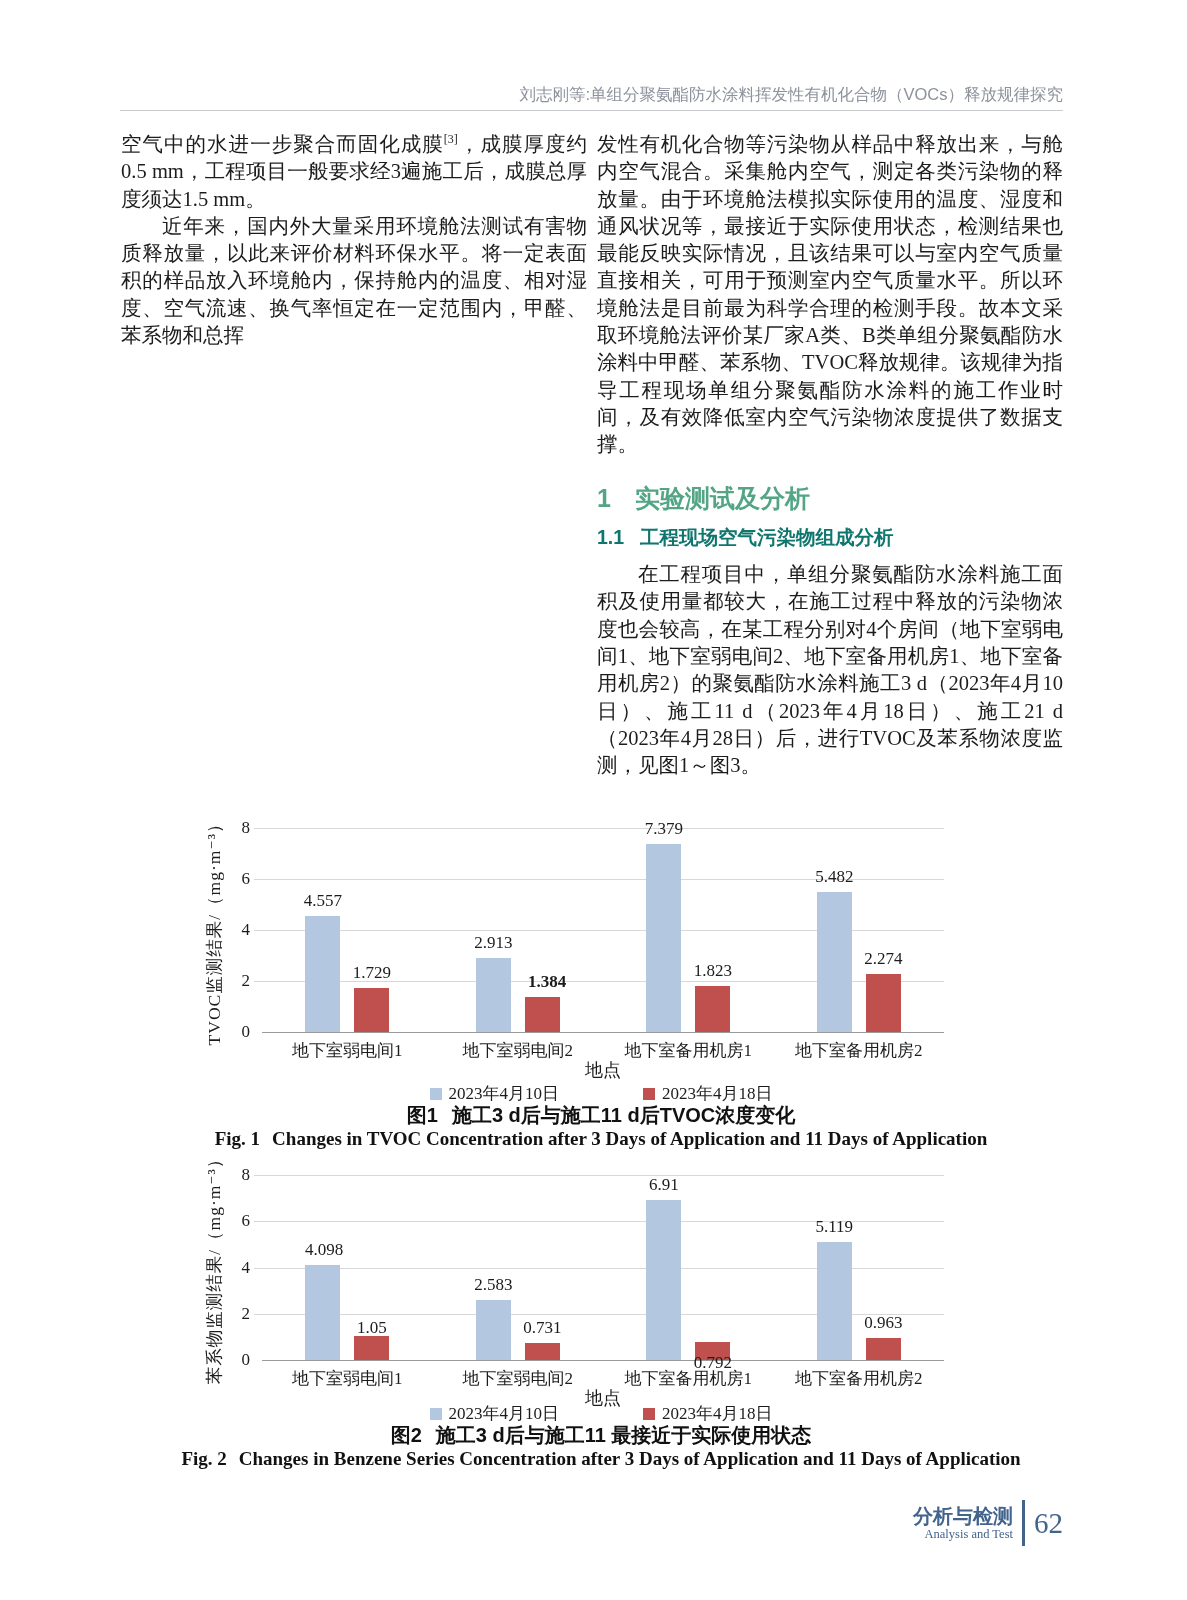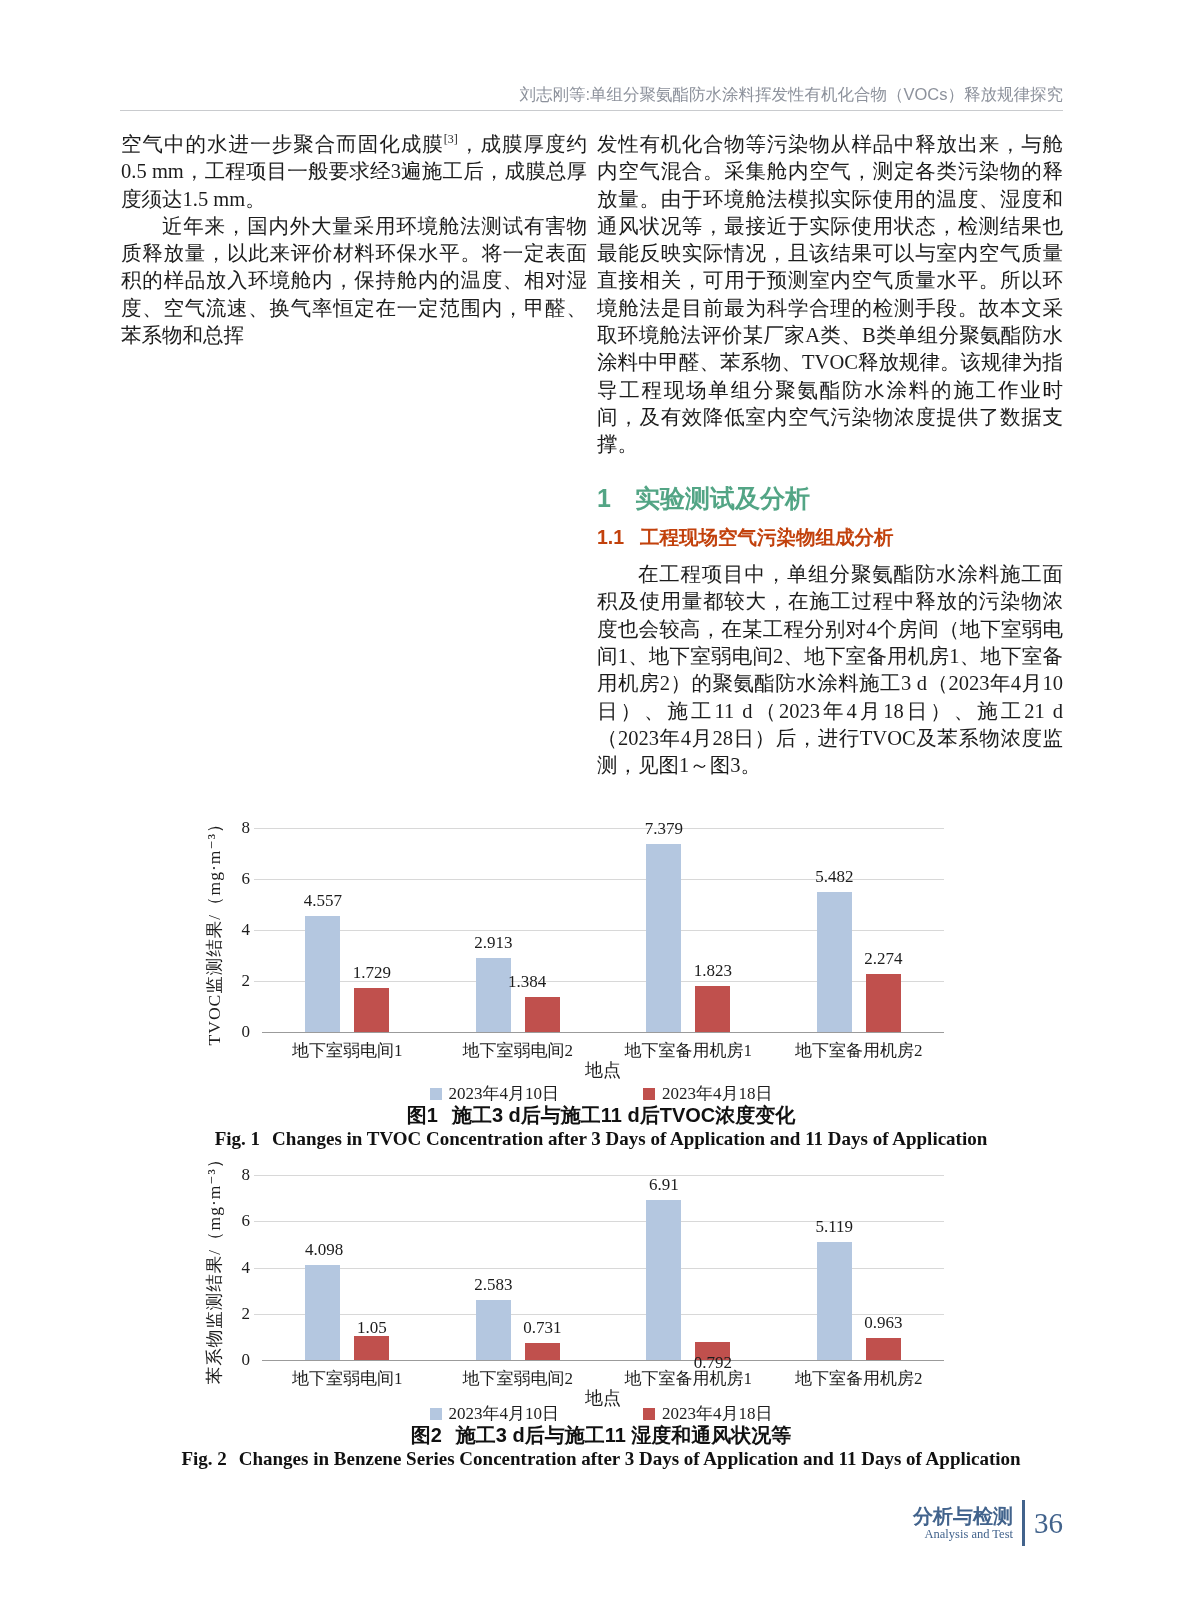--- a/index.html
+++ b/index.html
@@ -28,21 +28,21 @@
   .col p{margin:0;text-indent:2em;}
   .col p.noindent{text-indent:0;}
   sup.ref{font-size:12px;vertical-align:super;line-height:0;}
   h2.sec{
     margin:26px 0 12px 0;color:#53a585;
     font-family:"Liberation Sans","DejaVu Sans",sans-serif;
     font-size:25px;font-weight:bold;text-indent:0;
   }
   h2.sec .num{margin-right:24px;}
   h3.subsec{
-    margin:0 0 10px 0;color:#c2410c;
+    margin:0 0 10px 0;color:#0f766e;
     font-family:"Liberation Sans","DejaVu Sans",sans-serif;
     font-size:19.5px;font-weight:bold;text-indent:0;
   }
   h3.subsec .num{margin-right:16px;}
   
   .fig{position:absolute;left:136px;width:930px;margin:0;}
   #fig1{top:786px;height:372px;}
   #fig2{top:1136px;height:340px;}
   .plot{
     position:absolute;left:126px;width:682px;
@@ -142,21 +142,21 @@
       <div class="grid" style="top: 0px;"></div>
       <div class="tick" style="top: -9px;">8</div>
       <div class="bar" style="left: 43.25px; width: 35px; height: 116.204px; background: rgb(180, 199, 224);"></div>
       <div class="vlab" style="left: 20.75px; top: 62.7965px;">4.557</div>
       <div class="bar" style="left: 92.25px; width: 35px; height: 44.0895px; background: rgb(192, 80, 77);"></div>
       <div class="vlab" style="left: 69.75px; top: 134.911px;">1.729</div>
       <div class="cat" style="left: 0px; width: 170.5px; top: 213px;">地下室弱电间1</div>
       <div class="bar" style="left: 213.75px; width: 35px; height: 74.2815px; background: rgb(180, 199, 224);"></div>
       <div class="vlab" style="left: 191.25px; top: 104.719px;">2.913</div>
       <div class="bar" style="left: 262.75px; width: 35px; height: 35.292px; background: rgb(192, 80, 77);"></div>
-      <div class="vlab" style="left: 225px; top: 143.708px;">1.384</div>
+      <div class="vlab" style="left: 245px; top: 143.708px; font-weight: bold;">1.384</div>
       <div class="cat" style="left: 170.5px; width: 170.5px; top: 213px;">地下室弱电间2</div>
       <div class="bar" style="left: 384.25px; width: 35px; height: 188.164px; background: rgb(180, 199, 224);"></div>
       <div class="vlab" style="left: 361.75px; top: -9.1645px;">7.379</div>
       <div class="bar" style="left: 433.25px; width: 35px; height: 46.4865px; background: rgb(192, 80, 77);"></div>
       <div class="vlab" style="left: 410.75px; top: 132.513px;">1.823</div>
       <div class="cat" style="left: 341px; width: 170.5px; top: 213px;">地下室备用机房1</div>
       <div class="bar" style="left: 554.75px; width: 35px; height: 139.791px; background: rgb(180, 199, 224);"></div>
       <div class="vlab" style="left: 532.25px; top: 39.209px;">5.482</div>
       <div class="bar" style="left: 603.75px; width: 35px; height: 57.987px; background: rgb(192, 80, 77);"></div>
       <div class="vlab" style="left: 581.25px; top: 121.013px;">2.274</div>
@@ -214,24 +214,24 @@
   <div class="legend">
       <div class="lgit" style="display: flex;">
         <div class="sq" style="background: rgb(180, 199, 224);"></div>
         <div class="lgtx">2023年4月10日</div>
       </div>
       <div class="lgit" style="display: flex;">
         <div class="sq" style="background: rgb(192, 80, 77);"></div>
         <div class="lgtx">2023年4月18日</div>
       </div>
     </div>
-  <figcaption class="capzh"><span class="caplabel">图2</span><span>施工3 d后与施工11 湿度和通风状况等</span></figcaption>
+  <figcaption class="capzh"><span class="caplabel">图2</span><span>施工3 d后与施工11 最接近于实际使用状态</span></figcaption>
   <div class="capen"><span class="caplabel">Fig. 2</span><span>Changes in Benzene Series Concentration after 3 Days of Application and 11 Days of Application</span></div>
 </figure>
 
 <div class="pagefoot">
   <div class="foot-labels">
     <div class="foot-zh">分析与检测</div>
     <div class="foot-en">Analysis and Test</div>
   </div>
   <div class="foot-bar"></div>
-  <div class="foot-num">36</div>
+  <div class="foot-num">62</div>
 </div>
 
 </body></html>

